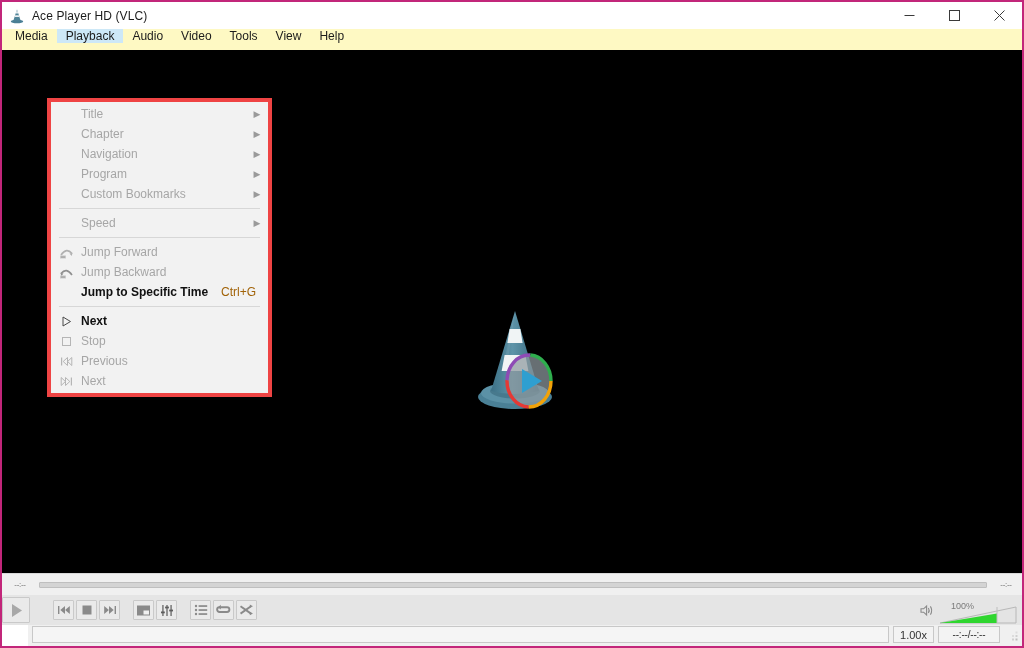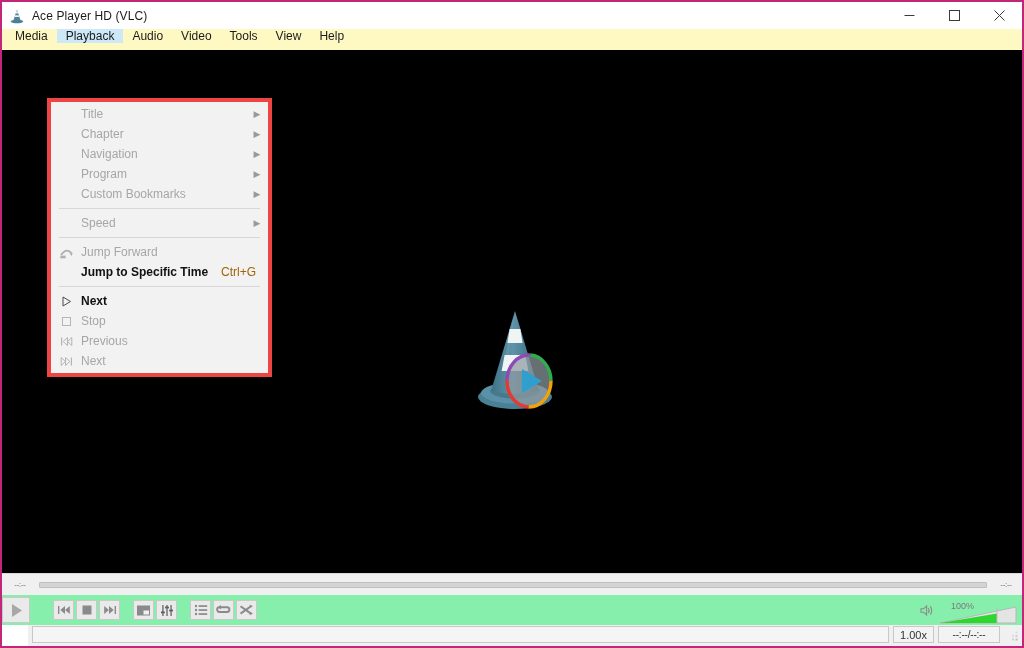--- a/index.html
+++ b/index.html
@@ -174,21 +174,21 @@
     height: 6px;
     background: #d4d4d4;
     border: 1px solid #bfbfbf;
     margin: 0 3px;
     border-radius: 1px;
   }
 
   #controls-row {
     height: 30px;
     min-height: 30px;
-    background: #86efac;
+    background: #e5e5e5;
     display: flex;
     align-items: center;
     position: relative;
   }
   .btn {
     background: #eaeaea;
     border: 1px solid #c9c9c9;
     display: flex;
     align-items: center;
     justify-content: center;
@@ -409,20 +409,33 @@
             <path d="M10.5 7.4 L13.6 7.0 L12.6 10 Z" fill="#b0b0b0"></path>
             <rect x="1" y="9.5" width="6" height="3" fill="#c9c9c9"></rect>
             <line x1="2" y1="10.4" x2="6" y2="10.4" stroke="#9a9a9a" stroke-width="0.6"></line>
             <line x1="2" y1="11.5" x2="6" y2="11.5" stroke="#9a9a9a" stroke-width="0.6"></line>
           </svg>
         </div>
         <div class="mi-label">Jump Forward</div>
         <div class="mi-arrow"></div>
       </div>
 
+      <div class="mi">
+        <div class="mi-icon">
+          <svg width="15" height="13" viewBox="0 0 15 13">
+            <path d="M13 9 Q7.5 1 2 7.5" fill="none" stroke="#8f8f8f" stroke-width="1.6"></path>
+            <path d="M4.5 7.4 L1.4 7.0 L2.4 10 Z" fill="#8f8f8f"></path>
+            <rect x="1" y="9.5" width="6" height="3" fill="#c9c9c9"></rect>
+            <line x1="2" y1="10.4" x2="6" y2="10.4" stroke="#9a9a9a" stroke-width="0.6"></line>
+            <line x1="2" y1="11.5" x2="6" y2="11.5" stroke="#9a9a9a" stroke-width="0.6"></line>
+          </svg>
+        </div>
+        <div class="mi-label">Jump Backward</div>
+        <div class="mi-arrow"></div>
+      </div>
 
       <div class="mi enabled">
         <div class="mi-icon"></div>
         <div class="mi-label">Jump to Specific Time</div>
         <div class="mi-accel">Ctrl+G</div>
       </div>
 
       <div class="mi-sep"></div>
 
       <div class="mi enabled">

